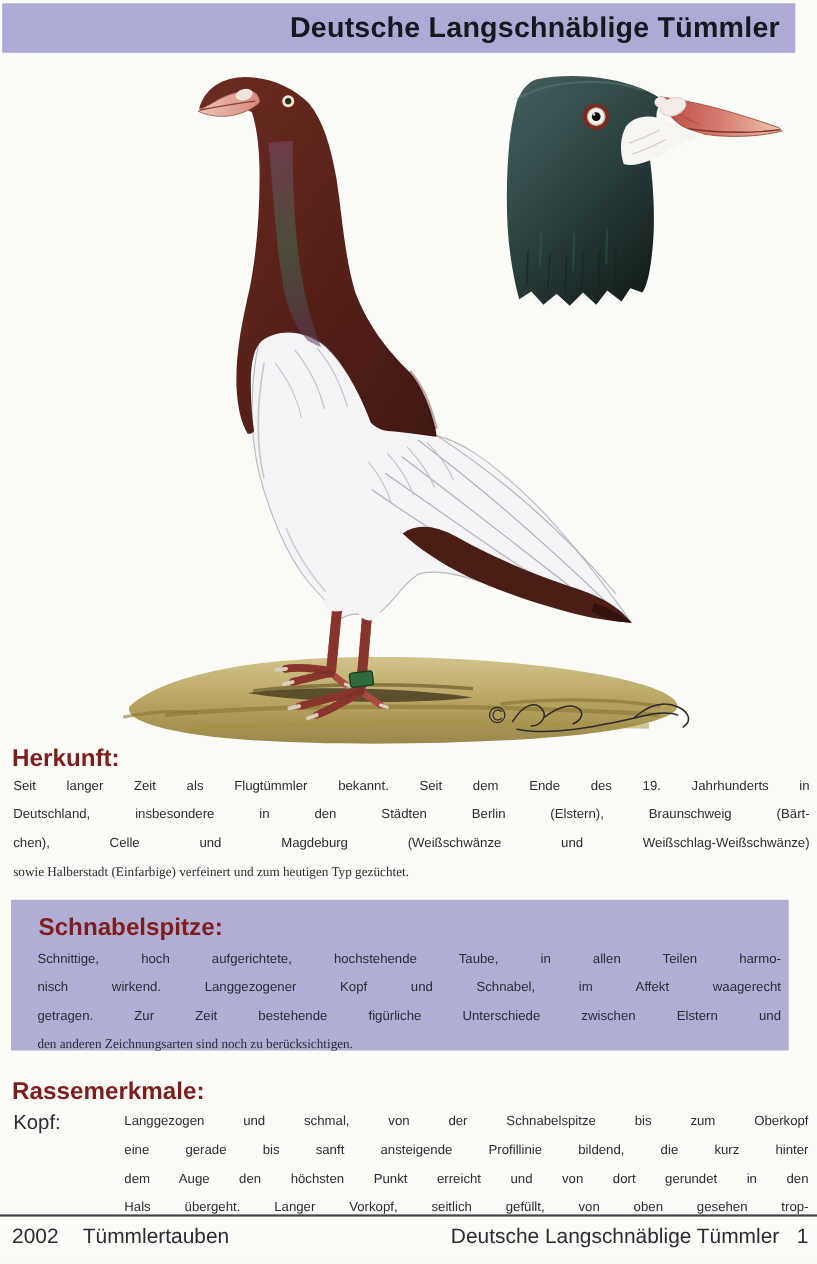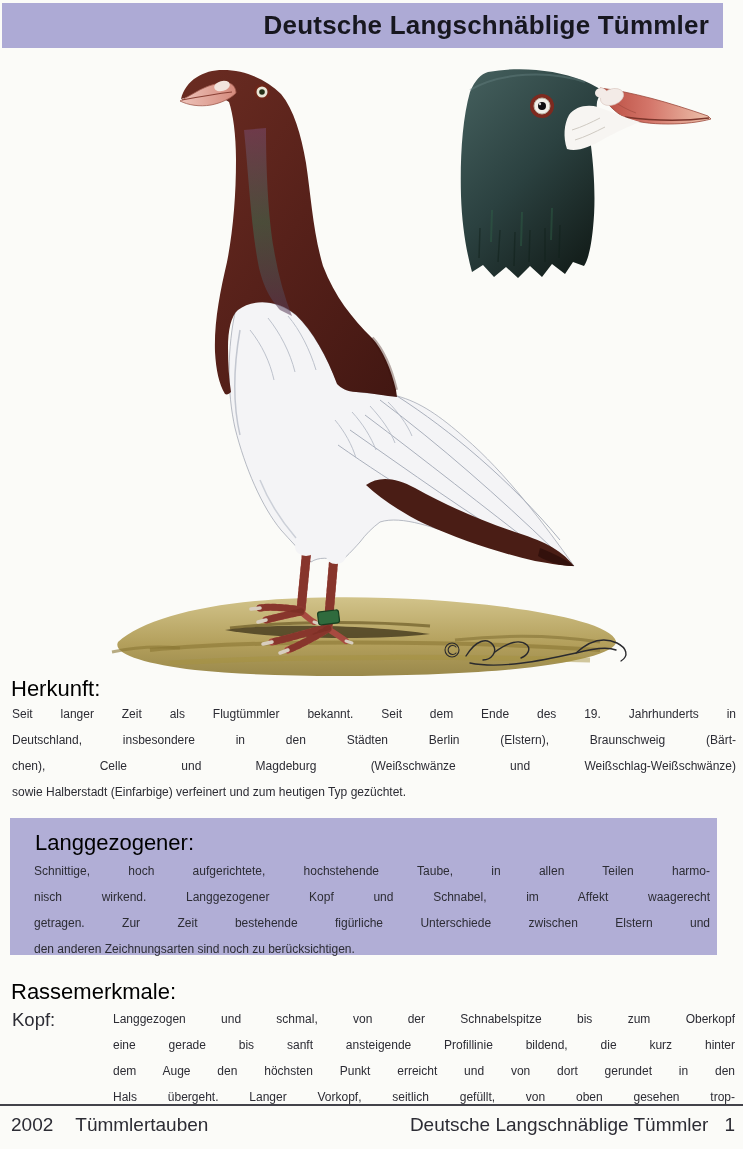--- a/index.html
+++ b/index.html
@@ -15,24 +15,24 @@
   .header-title {
     position:absolute; right:14px; top:0; line-height:45px;
     font-size:26px; font-weight:bold; color:#17171f; letter-spacing:.2px;
     white-space:nowrap;
   }
 
   
   .illustration { left:0; top:0; width:743px; height:1149px; }
 
   
-  .section-heading { font-size:22px; font-weight:normal; color:#000000; white-space:nowrap; }
+  .section-heading { font-size:22px; font-weight:bold; color:#7f1d1d; white-space:nowrap; }
   .body-text { font-size:12px; line-height:26px; color:#2c2c34; }
   .lines > div { text-align:justify; text-align-last:justify; overflow:hidden; }
-  .lines.last-left > div:last-child { text-align-last:left; }
+  .lines.last-left > div:last-child { text-align-last:left;font-family:Liberation Serif, serif; }
 
   #herkunft-heading { left:11px; top:676px; }
   #herkunft-body   { left:12px; top:701px; width:724px; }
 
   .impression-box { left:10px; top:818px; width:707px; height:137px; background:#b1aed6; }
   #impression-heading { position:absolute; left:25px; top:12px; }
   #impression-body { position:absolute; left:24px; top:40px; width:676px; }
 
   #rassemerkmale-heading { left:11px; top:979px;text-align:right; }
   #kopf-term { left:12px; top:1007px; font-size:18.5px; line-height:26px; }
@@ -217,21 +217,21 @@
 
   <div class="abs section-heading" id="herkunft-heading">Herkunft:</div>
   <div class="abs body-text lines last-left" id="herkunft-body">
       <div>Seit langer Zeit als Flugtümmler bekannt. Seit dem Ende des 19. Jahrhunderts in</div>
       <div>Deutschland, insbesondere in den Städten Berlin (Elstern), Braunschweig (Bärt-</div>
       <div>chen), Celle und Magdeburg (Weißschwänze und Weißschlag-Weißschwänze)</div>
       <div>sowie Halberstadt (Einfarbige) verfeinert und zum heutigen Typ gezüchtet.</div>
     </div>
 
   <div class="abs impression-box">
-    <div class="section-heading" id="impression-heading">Langgezogener:</div>
+    <div class="section-heading" id="impression-heading">Schnabelspitze:</div>
     <div class="body-text lines last-left" id="impression-body">
         <div>Schnittige, hoch aufgerichtete, hochstehende Taube, in allen Teilen harmo-</div>
         <div>nisch wirkend. Langgezogener Kopf und Schnabel, im Affekt waagerecht</div>
         <div>getragen. Zur Zeit bestehende figürliche Unterschiede zwischen Elstern und</div>
         <div>den anderen Zeichnungsarten sind noch zu berücksichtigen.</div>
       </div>
   </div>
 
   <div class="abs section-heading" id="rassemerkmale-heading">Rassemerkmale:</div>
   <div class="abs" id="kopf-term">Kopf:</div>

